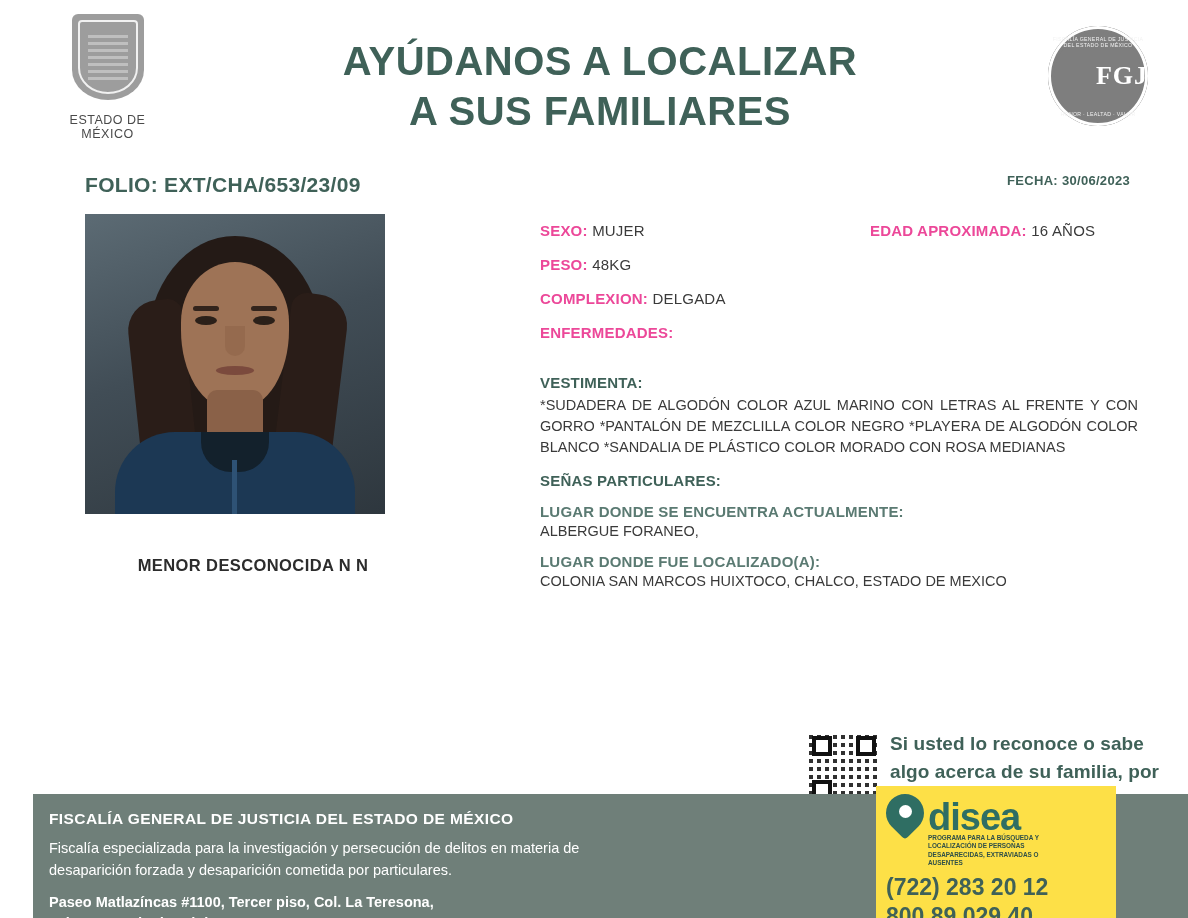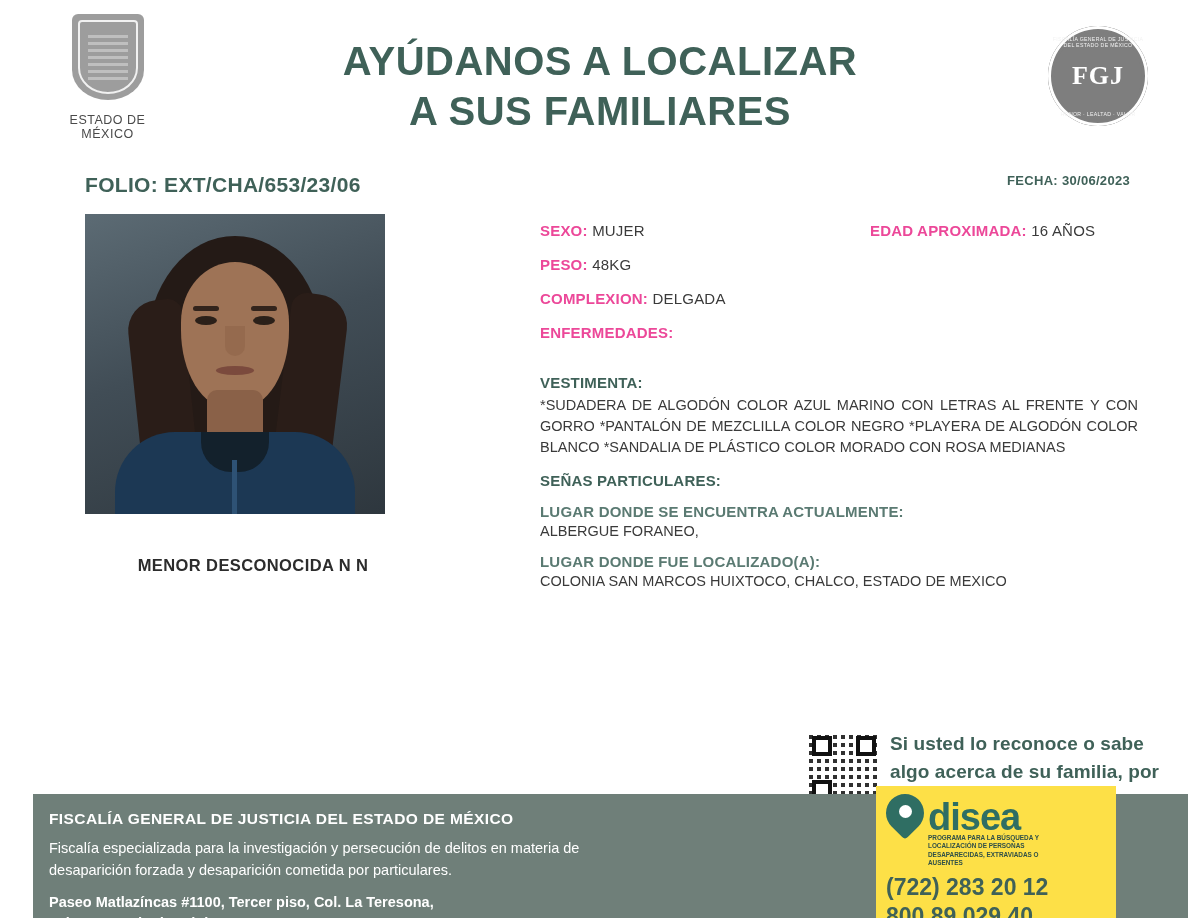--- a/index.html
+++ b/index.html
@@ -74,21 +74,21 @@
     position: absolute;
     right: 40px;
     top: 26px;
     width: 100px;
     height: 100px;
     border-radius: 50%;
     background: #7e7e7e;
     color: #fff;
     display: flex;
     align-items: center;
-    justify-content: center;
+    justify-content: flex-end;
     box-shadow: inset 0 0 0 3px #ffffff, inset 0 0 0 6px #7e7e7e;
   }
   .fgj-logo .fgj-text {
     font-size: 26px;
     font-weight: bold;
     letter-spacing: 1px;
     font-family: "Liberation Serif", serif;
   }
   .fgj-ring-top, .fgj-ring-bottom {
     position: absolute;
@@ -439,21 +439,21 @@
 
   <div class="fgj-logo">
     <div class="fgj-ring-top">FISCALÍA GENERAL DE JUSTICIA DEL ESTADO DE MÉXICO</div>
     <div class="fgj-text">FGJ</div>
     <div class="fgj-ring-bottom">HONOR · LEALTAD · VALOR</div>
   </div>
 </div>
 
 <div class="folio">
   <span>FOLIO:</span>
-  <span>EXT/CHA/653/23/06</span>
+  <span>EXT/CHA/653/23/09</span>
 </div>
 <div class="fecha">
   <span>FECHA:</span>
   <span>30/06/2023</span>
 </div>
 
 <div class="photo-frame">
   <div class="photo-bg"></div>
   <div class="ph-hair"></div>
   <div class="ph-hair-l"></div>

